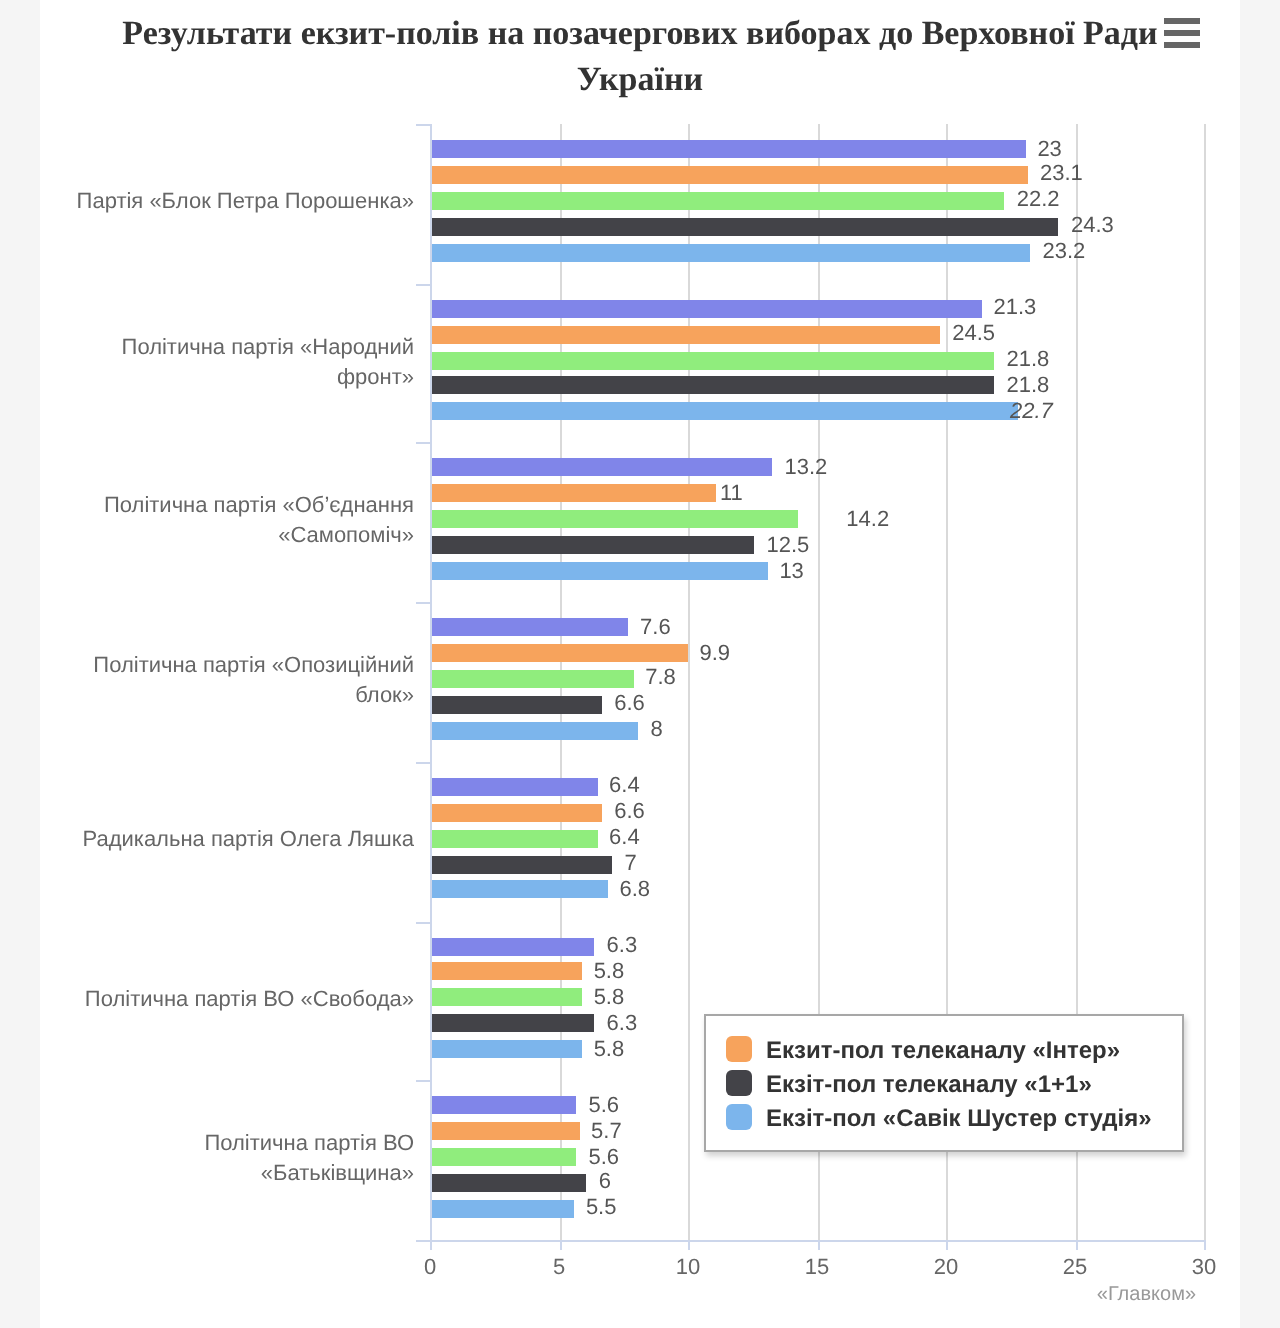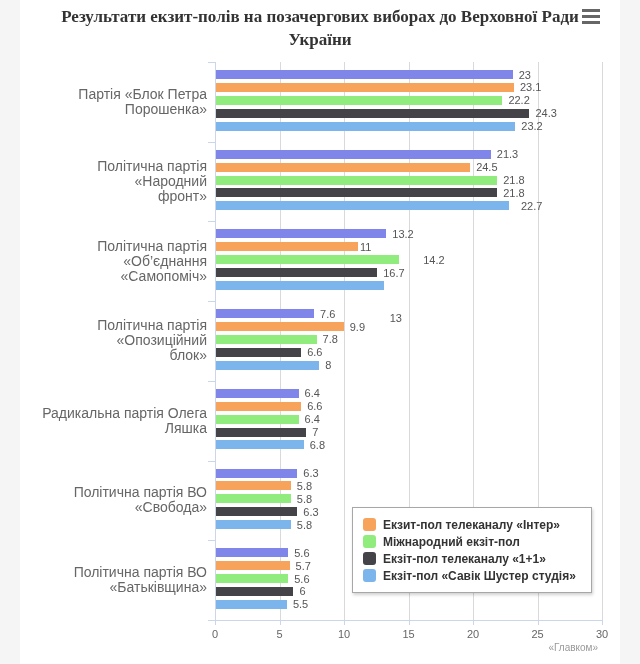--- a/index.html
+++ b/index.html
@@ -30,21 +30,21 @@
   .axis-line-y{position:absolute;width:1px;background:#ccd6eb;}
   .axis-line-x{position:absolute;height:1px;background:#ccd6eb;}
   .axis-tick-x{position:absolute;width:1px;height:5px;background:#ccd6eb;}
   .axis-tick-cat{position:absolute;height:1px;width:7px;background:#ccd6eb;}
   .x-tick-label{
     position:absolute;width:40px;text-align:center;
     font-size:11px;color:#666666;
   }
   .category-label{
     position:absolute;display:flex;align-items:center;justify-content:flex-end;
-    text-align:right;font-size:14px;line-height:15px;color:#666666;
+    text-align:right;font-size:11px;line-height:15px;color:#666666;
     white-space:pre-line;
   }
   .bar{position:absolute;}
   .bar-value-label{
     position:absolute;display:flex;align-items:center;
     font-size:11px;color:#555555;white-space:nowrap;
   }
   .legend{
     position:absolute;left:332px;top:507px;width:240px;
     background:#ffffff;border:1px solid #a7a7a7;
@@ -154,53 +154,49 @@
       <div class="bar-value-label" style="left: 284.56px; top: 413.657px; height: 11px;">6.4</div>
       <div class="bar" style="left: 196px; top: 494.371px; width: 74.82px; height: 9px; background: rgb(144, 237, 125);"></div>
       <div class="bar-value-label" style="left: 276.82px; top: 493.371px; height: 11px;">5.8</div>
       <div class="bar" style="left: 196px; top: 574.086px; width: 72.24px; height: 9px; background: rgb(144, 237, 125);"></div>
       <div class="bar-value-label" style="left: 274.24px; top: 573.086px; height: 11px;">5.6</div>
       <div class="bar" style="left: 196px; top: 108.7px; width: 313.47px; height: 9px; background: rgb(67, 67, 72);"></div>
       <div class="bar-value-label" style="left: 515.47px; top: 107.7px; height: 11px;">24.3</div>
       <div class="bar" style="left: 196px; top: 188.414px; width: 281.22px; height: 9px; background: rgb(67, 67, 72);"></div>
       <div class="bar-value-label" style="left: 483.22px; top: 187.414px; height: 11px;">21.8</div>
       <div class="bar" style="left: 196px; top: 268.129px; width: 161.25px; height: 9px; background: rgb(67, 67, 72);"></div>
-      <div class="bar-value-label" style="left: 363.25px; top: 267.129px; height: 11px;">16.7</div>
+      <div class="bar-value-label" style="left: 363.25px; top: 267.129px; height: 11px;">12.5</div>
       <div class="bar" style="left: 196px; top: 347.843px; width: 85.14px; height: 9px; background: rgb(67, 67, 72);"></div>
       <div class="bar-value-label" style="left: 287.14px; top: 346.843px; height: 11px;">6.6</div>
       <div class="bar" style="left: 196px; top: 427.557px; width: 90.3px; height: 9px; background: rgb(67, 67, 72);"></div>
       <div class="bar-value-label" style="left: 292.3px; top: 426.557px; height: 11px;">7</div>
       <div class="bar" style="left: 196px; top: 507.271px; width: 81.27px; height: 9px; background: rgb(67, 67, 72);"></div>
       <div class="bar-value-label" style="left: 283.27px; top: 506.271px; height: 11px;">6.3</div>
       <div class="bar" style="left: 196px; top: 586.986px; width: 77.4px; height: 9px; background: rgb(67, 67, 72);"></div>
       <div class="bar-value-label" style="left: 279.4px; top: 585.986px; height: 11px;">6</div>
       <div class="bar" style="left: 196px; top: 121.6px; width: 299.28px; height: 9px; background: rgb(124, 181, 236);"></div>
       <div class="bar-value-label" style="left: 501.28px; top: 120.6px; height: 11px;">23.2</div>
       <div class="bar" style="left: 196px; top: 201.314px; width: 292.83px; height: 9px; background: rgb(124, 181, 236);"></div>
-      <div class="bar-value-label" style="left: 501px; top: 200.314px; height: 11px;">22.7</div>
+      <div class="bar-value-label" style="left: 485px; top: 200.314px; height: 11px; font-style: italic;">22.7</div>
       <div class="bar" style="left: 196px; top: 281.029px; width: 167.7px; height: 9px; background: rgb(124, 181, 236);"></div>
-      <div class="bar-value-label" style="left: 369.7px; top: 280.029px; height: 11px; margin-top: 32px;">13</div>
+      <div class="bar-value-label" style="left: 369.7px; top: 280.029px; height: 11px;">13</div>
       <div class="bar" style="left: 196px; top: 360.743px; width: 103.2px; height: 9px; background: rgb(124, 181, 236);"></div>
       <div class="bar-value-label" style="left: 305.2px; top: 359.743px; height: 11px;">8</div>
       <div class="bar" style="left: 196px; top: 440.457px; width: 87.72px; height: 9px; background: rgb(124, 181, 236);"></div>
       <div class="bar-value-label" style="left: 289.72px; top: 439.457px; height: 11px;">6.8</div>
       <div class="bar" style="left: 196px; top: 520.171px; width: 74.82px; height: 9px; background: rgb(124, 181, 236);"></div>
       <div class="bar-value-label" style="left: 276.82px; top: 519.171px; height: 11px;">5.8</div>
       <div class="bar" style="left: 196px; top: 599.886px; width: 70.95px; height: 9px; background: rgb(124, 181, 236);"></div>
       <div class="bar-value-label" style="left: 272.95px; top: 598.886px; height: 11px;">5.5</div>
     </div>
 
   <div class="legend" id="legend">
       <div class="legend-item">
         <span class="legend-swatch" style="background: rgb(247, 163, 92);"></span>
         <span class="legend-label">Екзит-пол телеканалу «Інтер»</span>
-      </div>
-      <div class="legend-item">
-        <span class="legend-swatch" style="background: rgb(144, 237, 125);"></span>
-        <span class="legend-label">Міжнародний екзіт-пол</span>
       </div>
       <div class="legend-item">
         <span class="legend-swatch" style="background: rgb(67, 67, 72);"></span>
         <span class="legend-label">Екзіт-пол телеканалу «1+1»</span>
       </div>
       <div class="legend-item">
         <span class="legend-swatch" style="background: rgb(124, 181, 236);"></span>
         <span class="legend-label">Екзіт-пол «Савік Шустер студія»</span>
       </div>
     </div>

